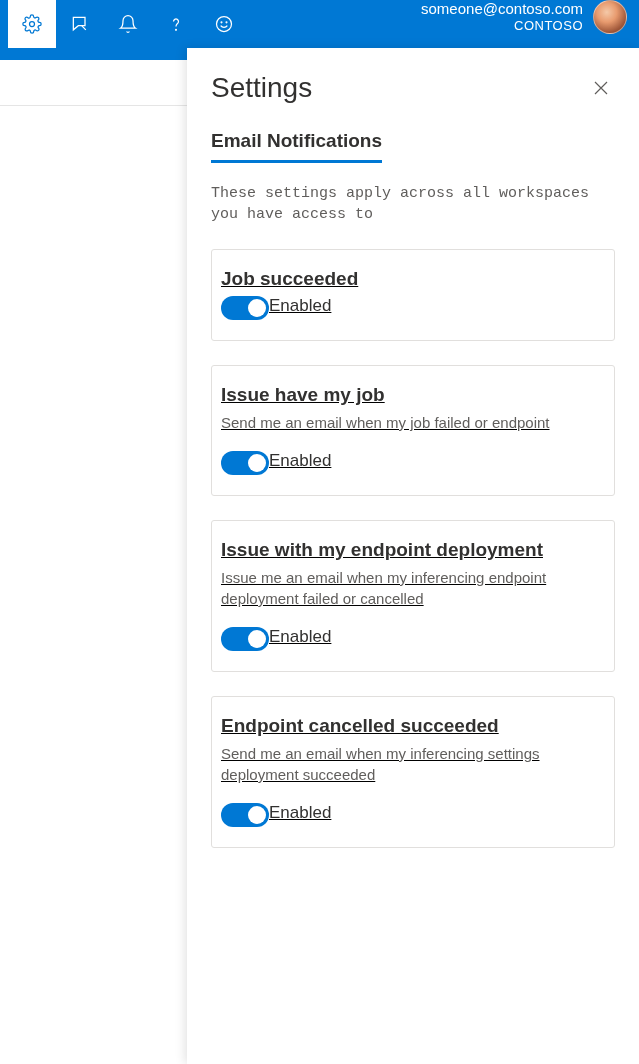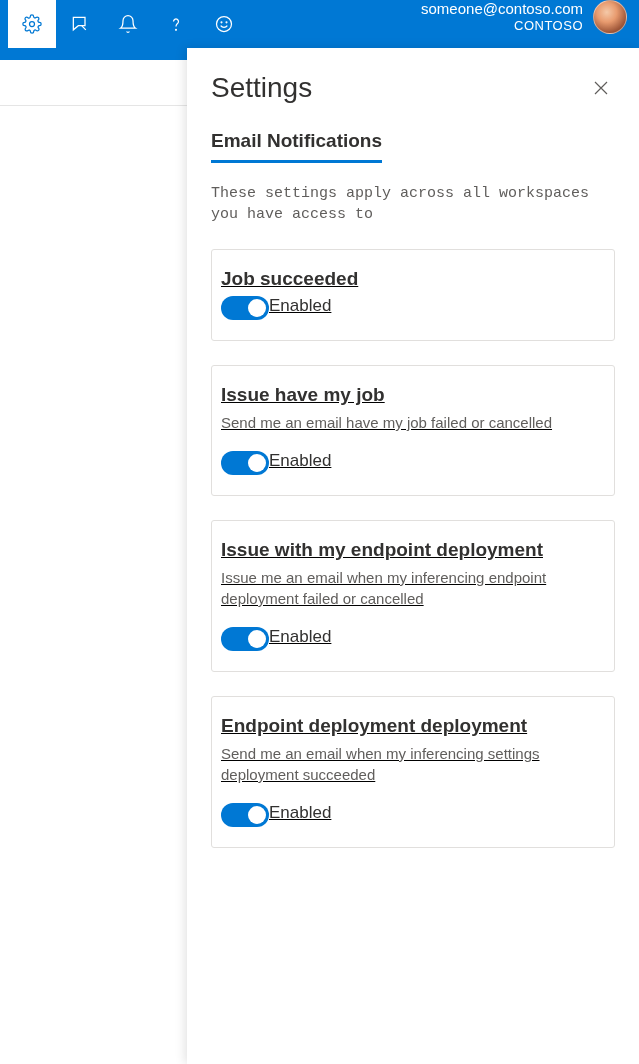--- a/index.html
+++ b/index.html
@@ -208,42 +208,42 @@
     <div class="toggle-row">
       <div class="toggle">
           <div class="toggle-knob"></div>
         </div>
       <div class="toggle-label">Enabled</div>
     </div>
   </div>
 
   <div class="card">
     <div class="card-title">Issue have my job</div>
-    <div class="card-desc">Send me an email have my job failed or cancelled</div>
+    <div class="card-desc">Send me an email when my job failed or endpoint</div>
     <div class="toggle-row">
       <div class="toggle">
           <div class="toggle-knob"></div>
         </div>
       <div class="toggle-label">Enabled</div>
     </div>
   </div>
 
   <div class="card">
     <div class="card-title">Issue with my endpoint deployment</div>
     <div class="card-desc">Issue me an email when my inferencing endpoint deployment failed or cancelled</div>
     <div class="toggle-row">
       <div class="toggle">
           <div class="toggle-knob"></div>
         </div>
       <div class="toggle-label">Enabled</div>
     </div>
   </div>
 
   <div class="card">
-    <div class="card-title">Endpoint deployment deployment</div>
+    <div class="card-title">Endpoint cancelled succeeded</div>
     <div class="card-desc">Send me an email when my inferencing settings deployment succeeded</div>
     <div class="toggle-row">
       <div class="toggle">
           <div class="toggle-knob"></div>
         </div>
       <div class="toggle-label">Enabled</div>
     </div>
   </div>
 </div>
 

